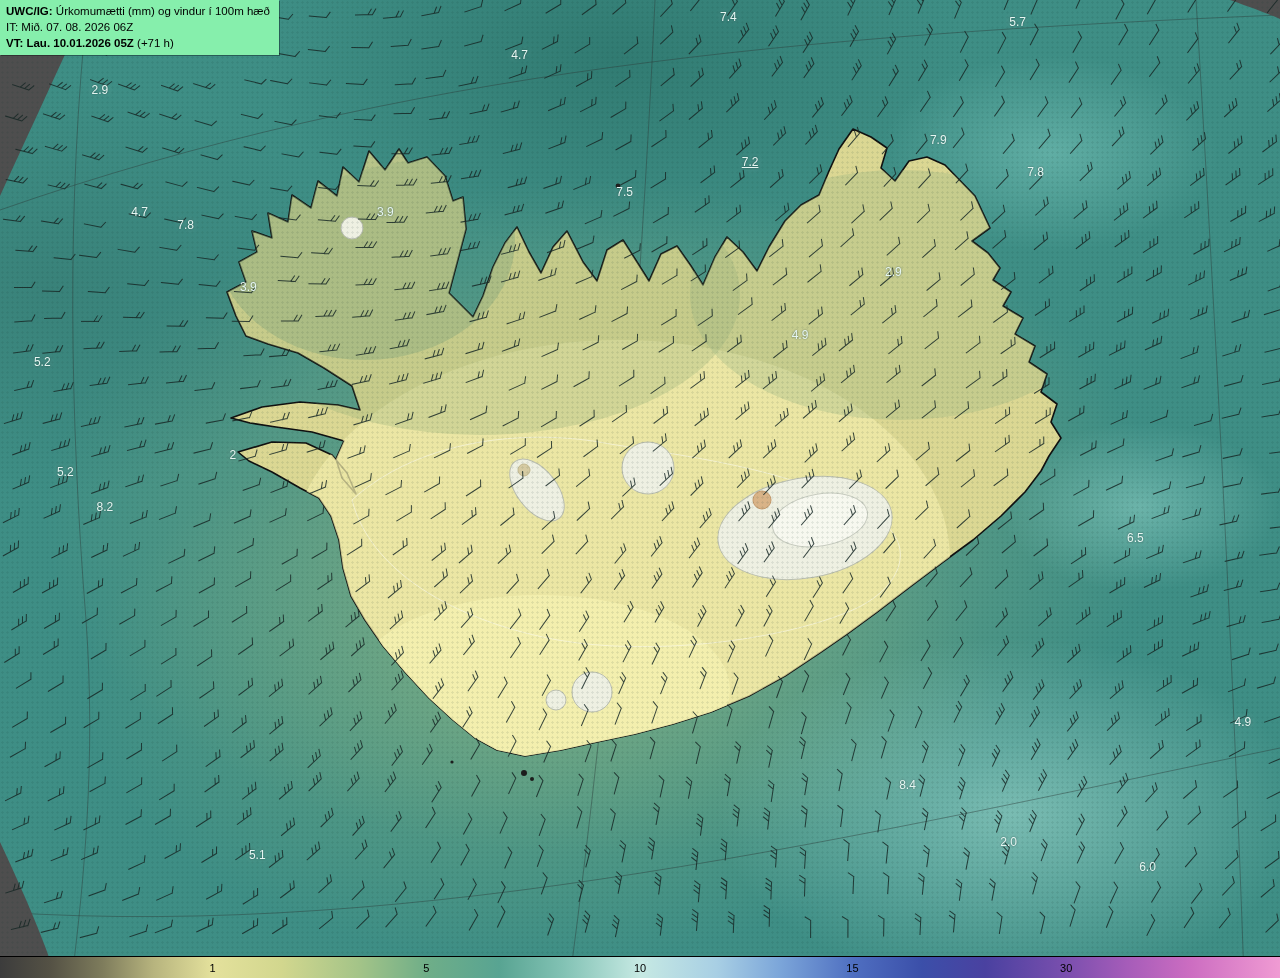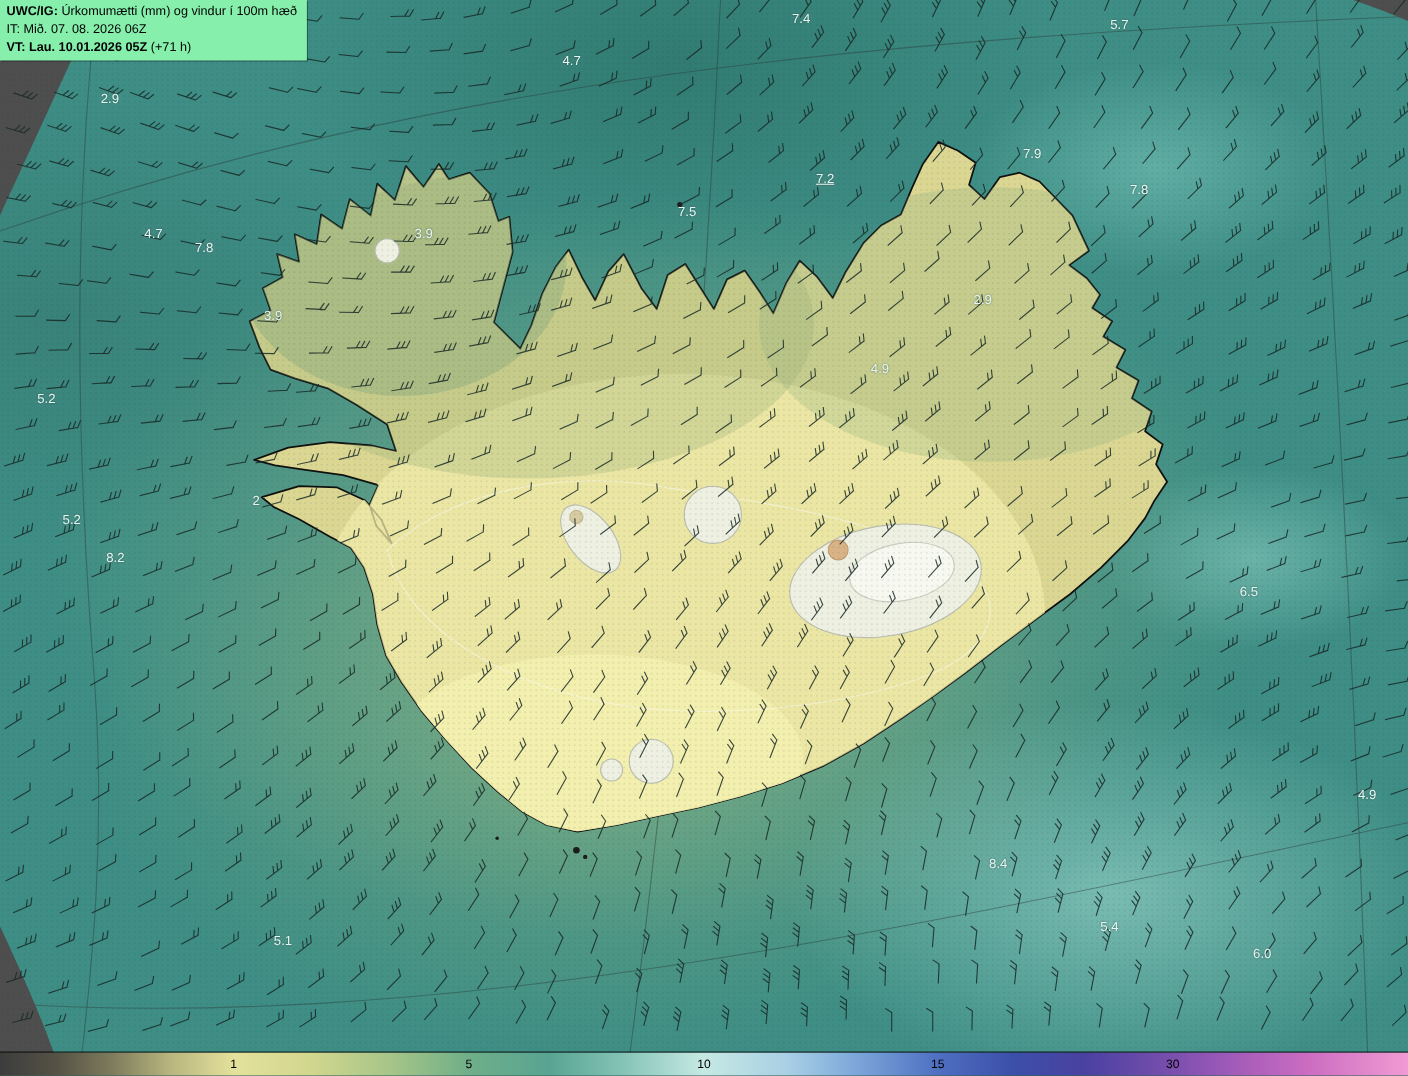--- a/index.html
+++ b/index.html
@@ -1080,21 +1080,21 @@
       <span class="value-label" style="left: 19.4%; top: 29.3%;">3.9</span>
       <span class="value-label" style="left: 69.8%; top: 27.8%;">2.9</span>
       <span class="value-label" style="left: 62.5%; top: 34.3%;">4.9</span>
       <span class="value-label" style="left: 3.3%; top: 37%;">5.2</span>
       <span class="value-label" style="left: 5.1%; top: 48.3%;">5.2</span>
       <span class="value-label" style="left: 8.2%; top: 51.8%;">8.2</span>
       <span class="value-label" style="left: 18.2%; top: 46.5%;">2</span>
       <span class="value-label" style="left: 88.7%; top: 53%; margin-top: 20px;">6.5</span>
       <span class="value-label" style="left: 97.1%; top: 73.8%;">4.9</span>
       <span class="value-label" style="left: 70.9%; top: 80.3%;">8.4</span>
-      <span class="value-label" style="left: 78.8%; top: 86.1%;">5.4</span>
+      <span class="value-label" style="left: 78.8%; top: 86.1%;">2.0</span>
       <span class="value-label" style="left: 86.6%; top: 88.7%; margin-left: 39px;">6.0</span>
       <span class="value-label" style="left: 20.1%; top: 87.4%;">5.1</span>
     </div>
 
   <div class="title-box">
     <div>
       <span class="b">UWC/IG:</span>
       <span>Úrkomumætti (mm) og vindur í 100m hæð</span>
     </div>
     <div>IT: Mið. 07. 08. 2026 06Z</div>

